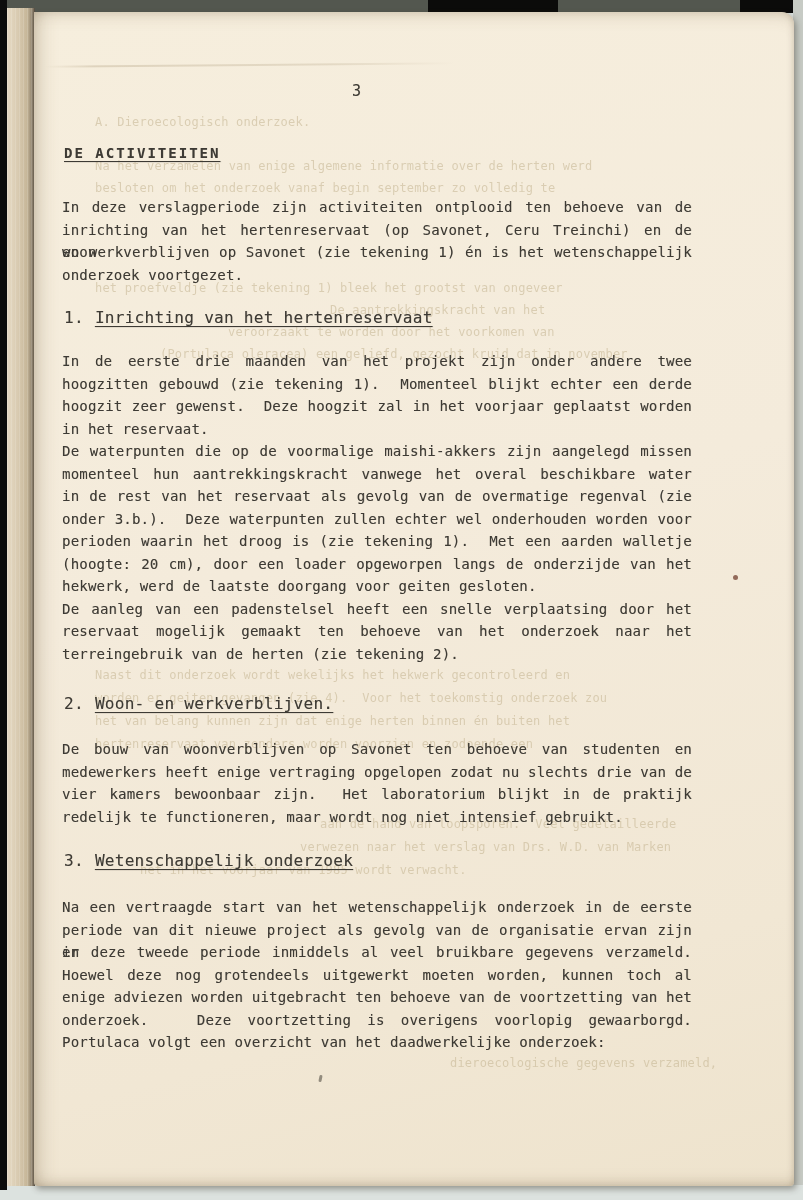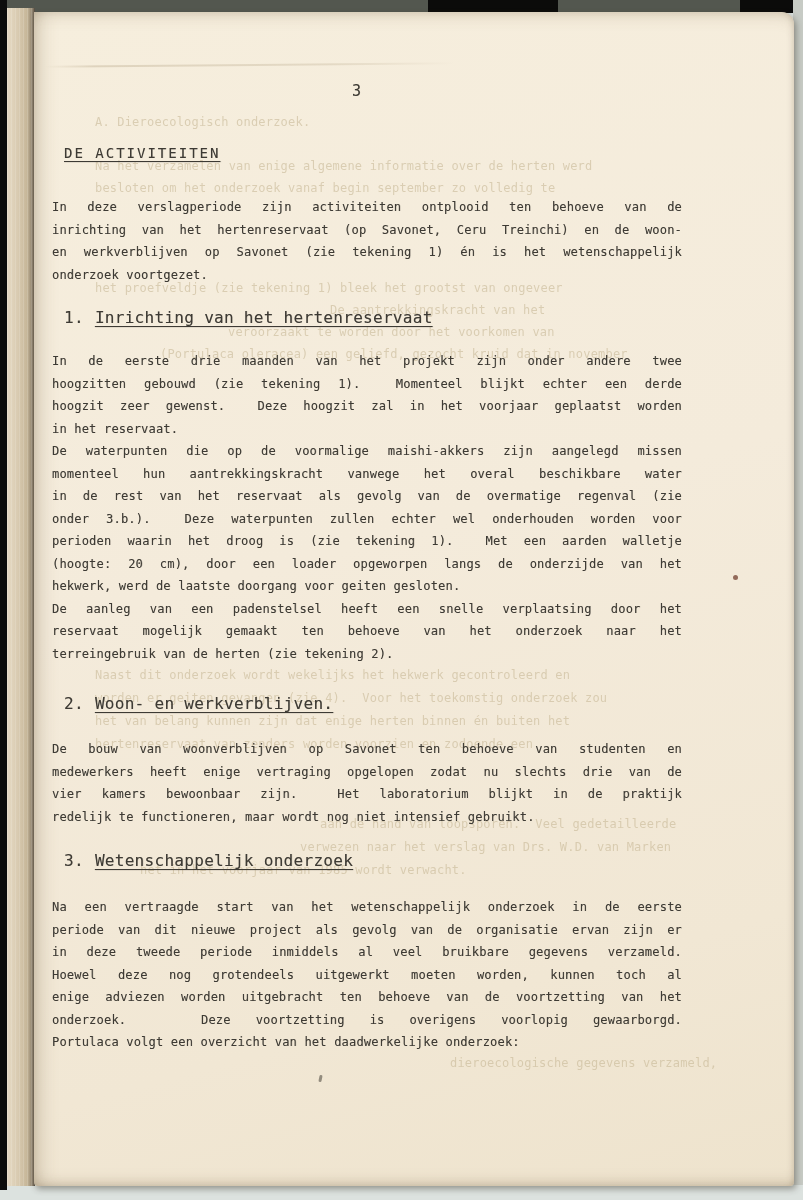--- a/index.html
+++ b/index.html
@@ -47,23 +47,23 @@
   .speck2{position:absolute;left:319px;top:1075px;width:3px;height:7px;border-radius:2px;background:#55504699;transform:rotate(12deg);z-index:3;}
   
   .ghost-layer{position:absolute;left:0;top:0;width:803px;height:1200px;z-index:1;}
   .ghost-line{
     position:absolute;color:var(--ghost);opacity:.55;filter:blur(.5px);
     font-size:12px;letter-spacing:.2px;white-space:pre;text-align:right;
   }
   
   .content{position:absolute;left:0;top:0;width:803px;height:1200px;z-index:2;color:var(--ink);}
   .content *{text-shadow:.3px .3px 0 rgba(62,59,53,.35);}
-  .txt{position:absolute;left:52px;width:630px;font-size:12px;letter-spacing:.2px;}
+  .txt{position:absolute;left:62px;width:630px;font-size:14px;letter-spacing:.2px;}
   .page-number{position:absolute;left:352px;top:82px;font-size:15px;}
-  .main-heading{position:absolute;left:64px;top:145px;font-size:14px;letter-spacing:2px;}
+  .main-heading{position:absolute;left:64px;top:145px;font-size:14px;letter-spacing:2px;font-weight:bold;}
   .u{text-decoration:underline;text-underline-offset:3px;text-decoration-thickness:1.3px;}
   .h{position:absolute;left:64px;font-size:16px;letter-spacing:.3px;}
   .h .h-num{margin-right:11px;}
   .para .text-line{
     height:22.5px;line-height:22.5px;white-space:pre-wrap;
     text-align:justify;text-align-last:justify;
   }
   .para .text-line.left-line{text-align-last:left;}
 </style>
 </head>

